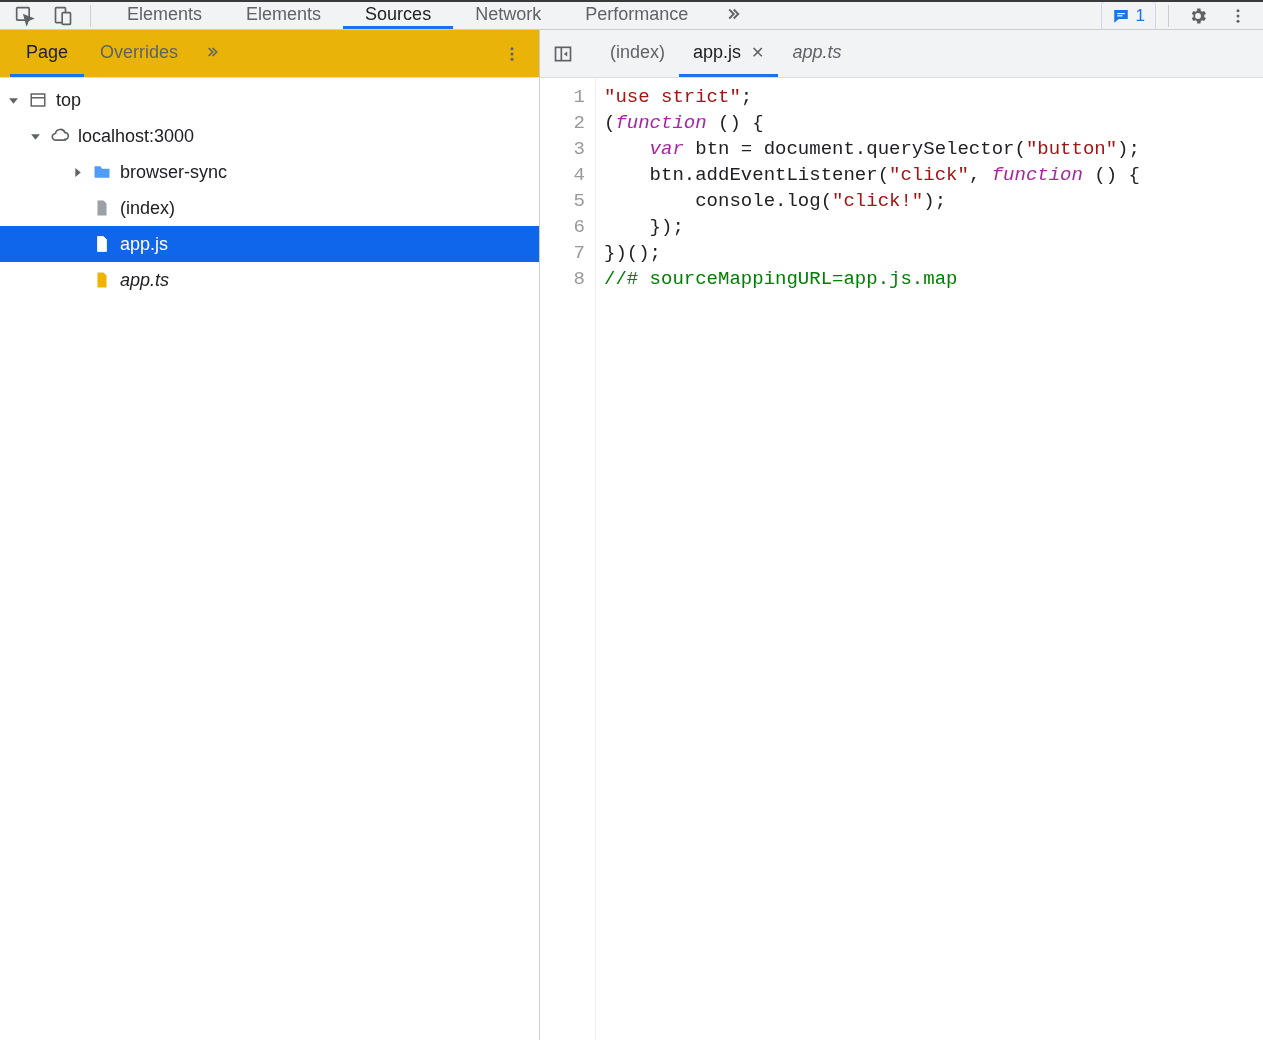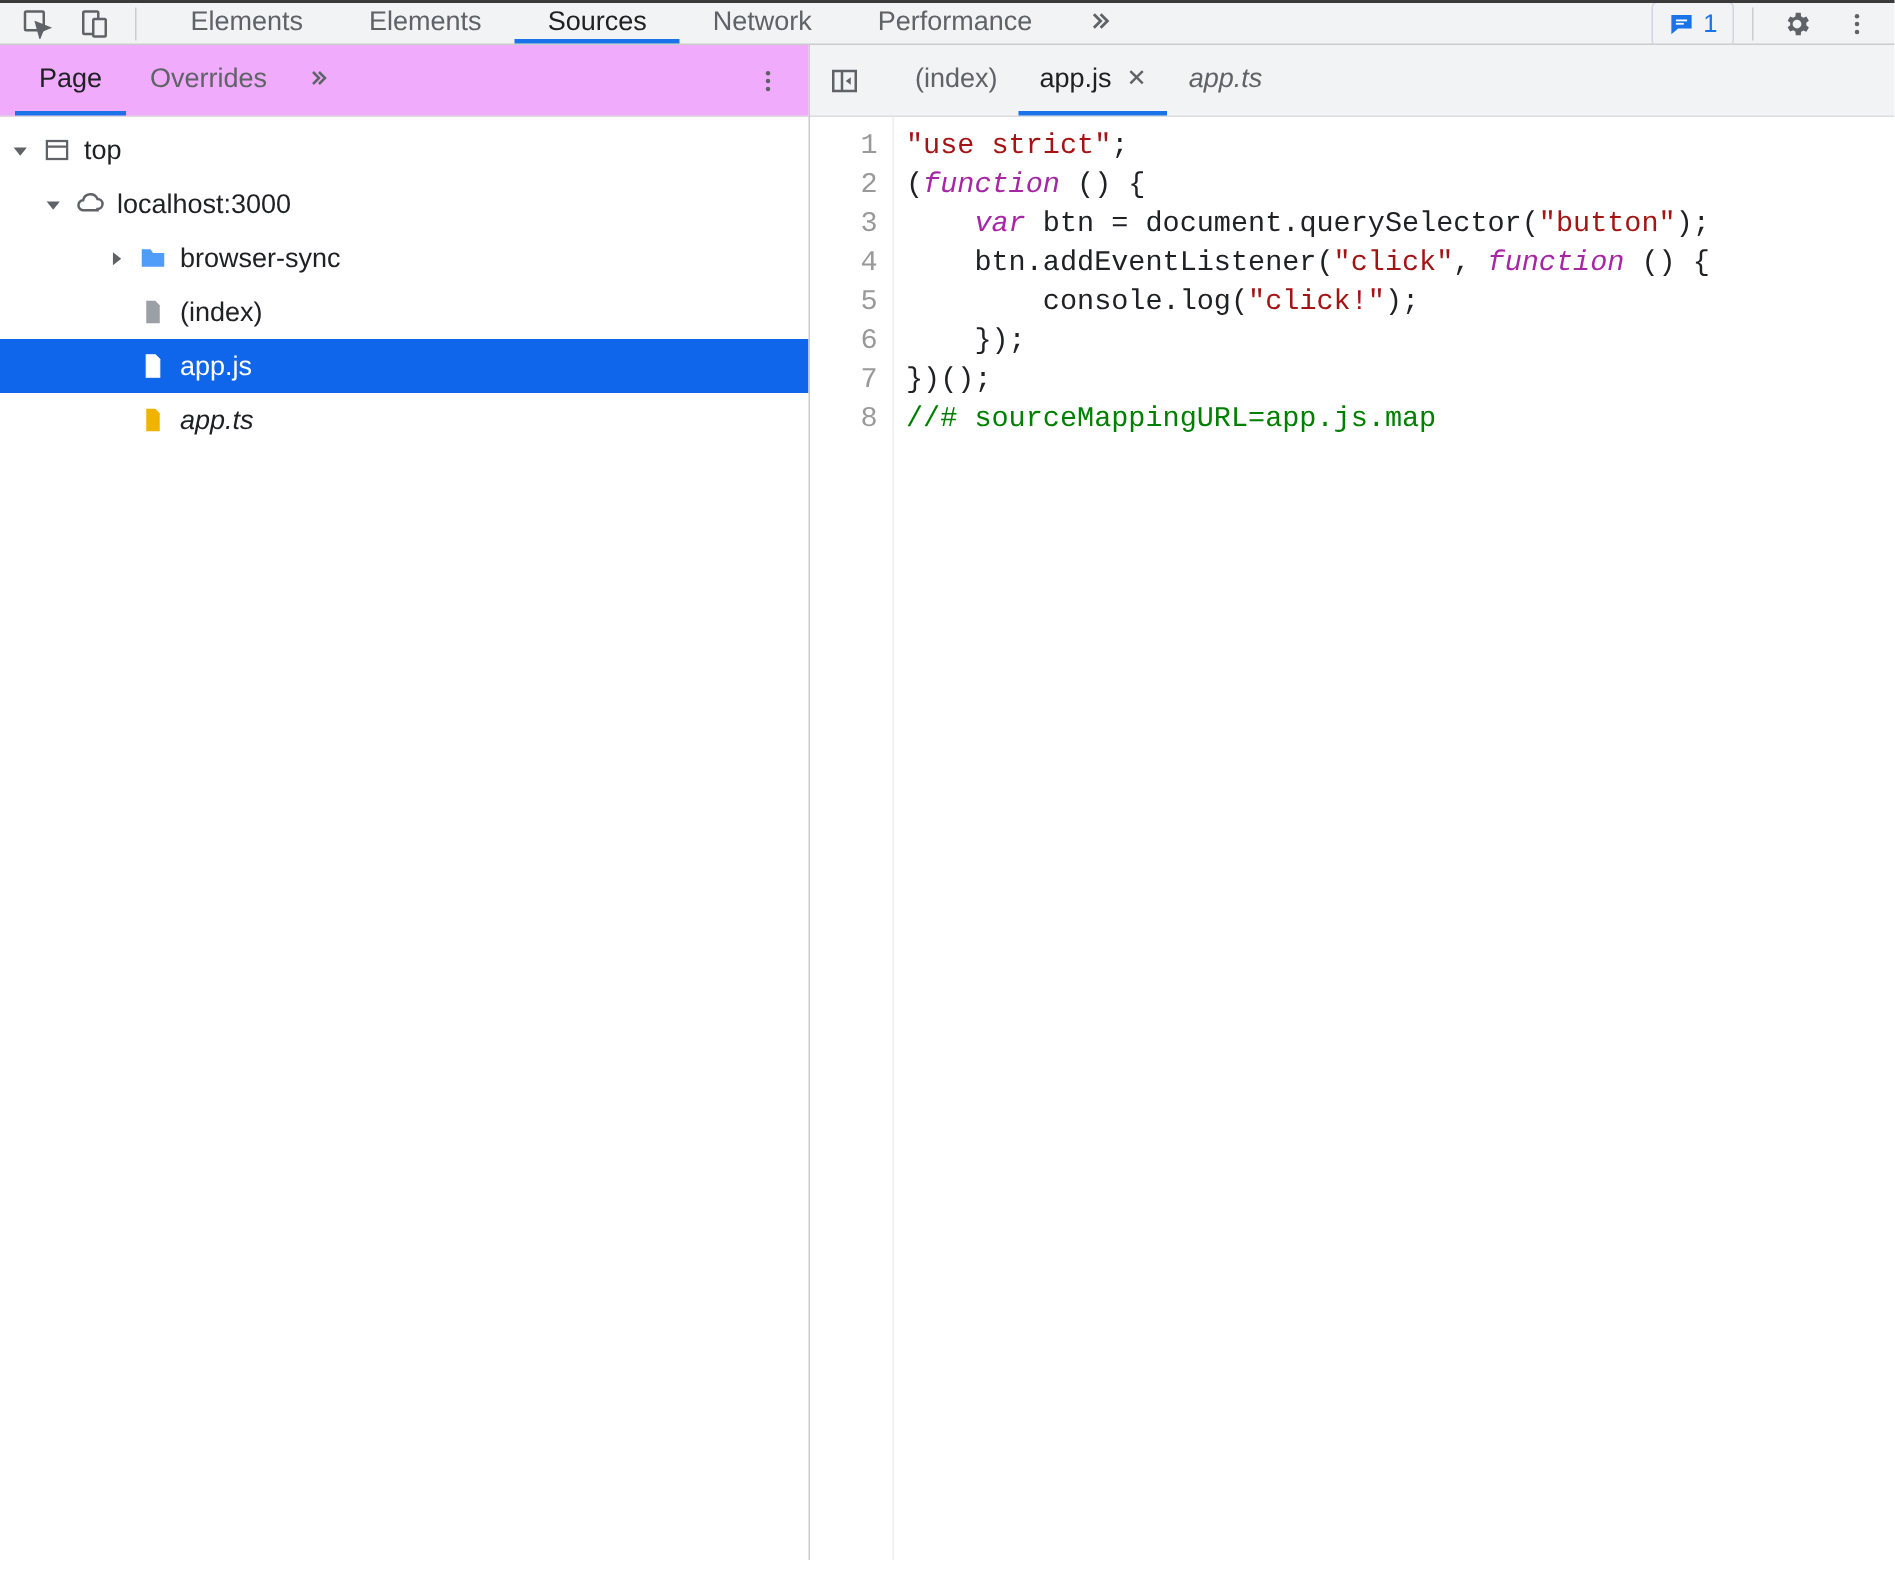--- a/index.html
+++ b/index.html
@@ -56,21 +56,21 @@
   .issues-btn svg { color: #1a73e8; }
 
   
   .body { display: flex; height: calc(100% - 46px); }
   .pane-left { width: 540px; display: flex; flex-direction: column; border-right: 1px solid #ccc; }
   .pane-right { flex: 1; display: flex; flex-direction: column; }
 
   
   .subtabs {
     height: 48px;
-    background: #f0abfc;
+    background: #eab308;
     border-bottom: 1px solid #ddd;
     display: flex;
     align-items: center;
     padding: 0 10px;
   }
   .subtab {
     padding: 0 16px;
     height: 100%;
     display: flex;
     align-items: center;

